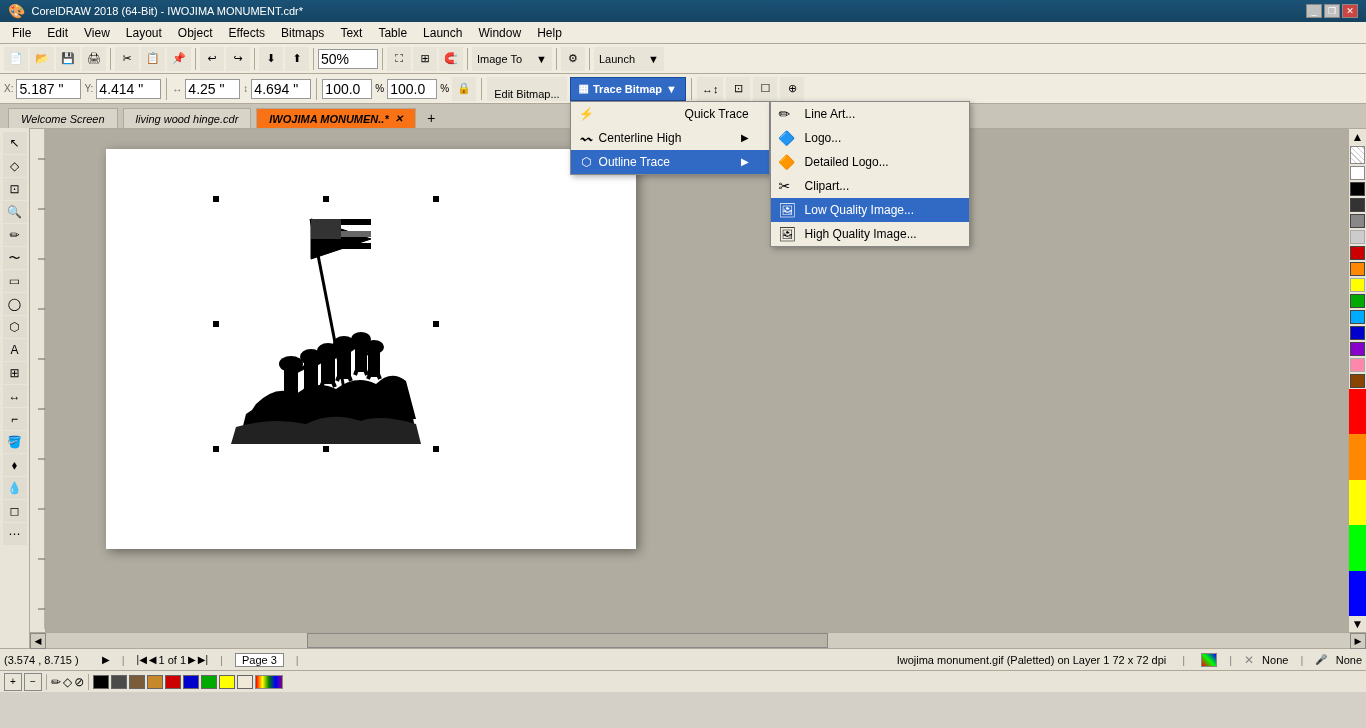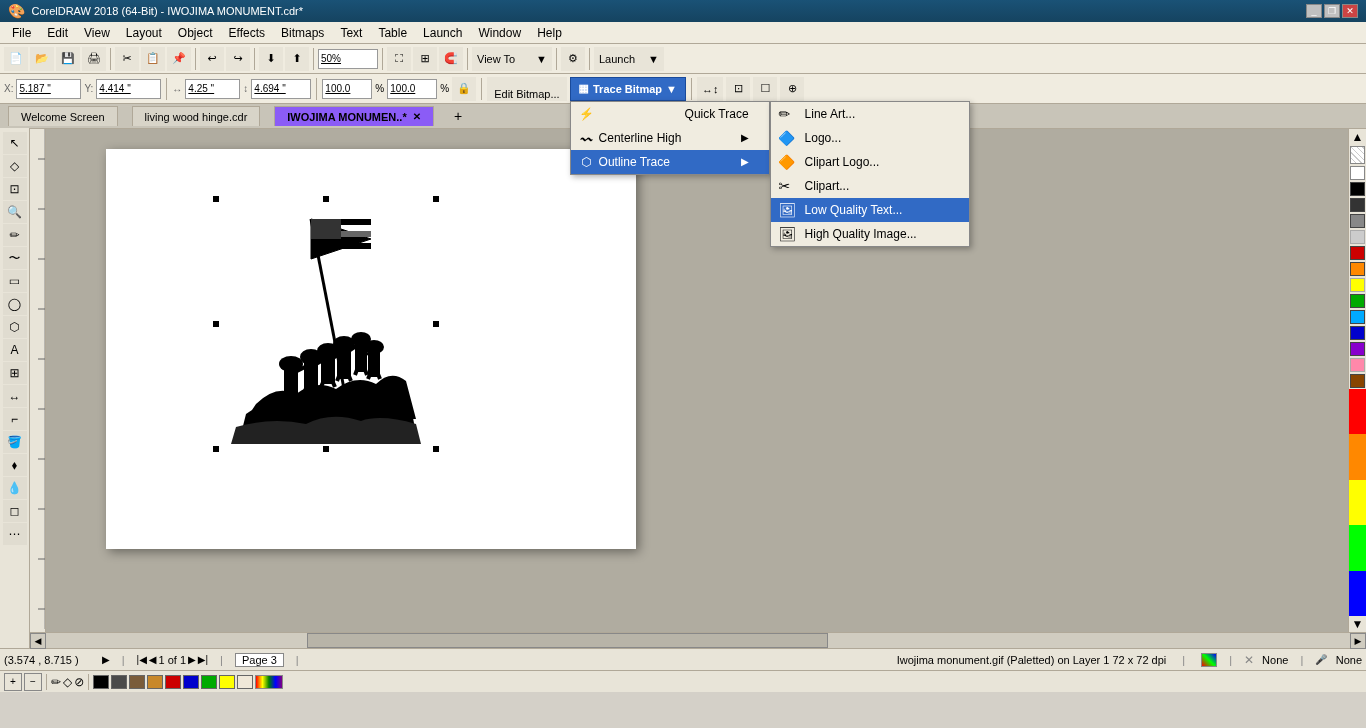--- a/index.html
+++ b/index.html
@@ -57,56 +57,56 @@
       justify-content: center;
       font-size: 11px;
     }
     .toolbar-separator { width: 1px; height: 22px; background: #b0a898; margin: 0 2px; }
     .toolbar-input {
       height: 20px;
       width: 60px;
       border: 1px solid #999;
       background: white;
       padding: 0 2px;
-      font-size: 10px;
-      text-decoration: underline;
+      font-size: 14px;
     }
 
     
     #property-bar {
       height: 30px;
       background: #f0ece0;
       display: flex;
       align-items: center;
       padding: 0 4px;
       gap: 3px;
       border-bottom: 1px solid #b0a898;
     }
 
     
     #tab-bar {
       height: 24px;
       background: #c8c4b8;
       display: flex;
-      align-items: center;
+      align-items: flex-end;
       padding-left: 8px;
-      gap: 14px;
+      gap: 5px;
+      font-style: italic;
     }
     .tab {
       padding: 3px 12px;
       background: #d8d4c8;
       border: 1px solid #b0a898;
       border-bottom: none;
       cursor: pointer;
       font-size: 11px;
       height: 20px;
       display: flex;
       align-items: center;
     }
-    .tab.active { background: #8b5cf6; font-weight: bold; }
+    .tab.active { background: #f97316; font-weight: bold; }
     .tab-add { width: 20px; height: 20px; background: transparent; border: none; cursor: pointer; display: flex; align-items: center; justify-content: center; font-size: 14px; }
 
     
     #main-layout {
       display: flex;
       height: calc(728px - 22px - 22px - 30px - 30px - 24px - 22px - 24px);
       position: relative;
     }
 
     
@@ -309,21 +309,21 @@
   <div class="toolbar-btn">⬇</div>
   <div class="toolbar-btn">⬆</div>
   <div class="toolbar-separator"></div>
   <input class="toolbar-input" value="50%" style="">
   <div class="toolbar-separator"></div>
   <div class="toolbar-btn">⛶</div>
   <div class="toolbar-btn">⊞</div>
   <div class="toolbar-btn">🧲</div>
   <div class="toolbar-separator"></div>
   <div class="toolbar-btn" style="width:80px; justify-content:space-between;">
-    <span>View To</span>
+    <span>Image To</span>
     <span>▼</span>
   </div>
   <div class="toolbar-separator"></div>
   <div class="toolbar-btn">⚙</div>
   <div class="toolbar-separator"></div>
   <div class="toolbar-btn" style="width:70px; justify-content:space-between;">
     <span>Launch</span>
     <span>▼</span>
   </div>
 </div>
@@ -381,29 +381,29 @@
       <div class="submenu-item">
         <span style="width:20px; margin-right:6px; font-size:14px;">✏</span>
         <span>Line Art...</span>
       </div>
       <div class="submenu-item">
         <span style="width:20px; margin-right:6px; font-size:14px;">🔷</span>
         <span>Logo...</span>
       </div>
       <div class="submenu-item">
         <span style="width:20px; margin-right:6px; font-size:14px;">🔶</span>
-        <span>Clipart Logo...</span>
+        <span>Detailed Logo...</span>
       </div>
       <div class="submenu-item">
         <span style="width:20px; margin-right:6px; font-size:14px;">✂</span>
         <span>Clipart...</span>
       </div>
       <div class="submenu-item highlighted" style="background:#316ac5; color:white;">
         <span style="width:20px; margin-right:6px; font-size:14px;">🖼</span>
-        <span>Low Quality Text...</span>
+        <span>Low Quality Image...</span>
       </div>
       <div class="submenu-item">
         <span style="width:20px; margin-right:6px; font-size:14px;">🖼</span>
         <span>High Quality Image...</span>
       </div>
     </div>
   </div>
 
   <div class="toolbar-separator"></div>
   <div class="toolbar-btn">↔↕</div>

